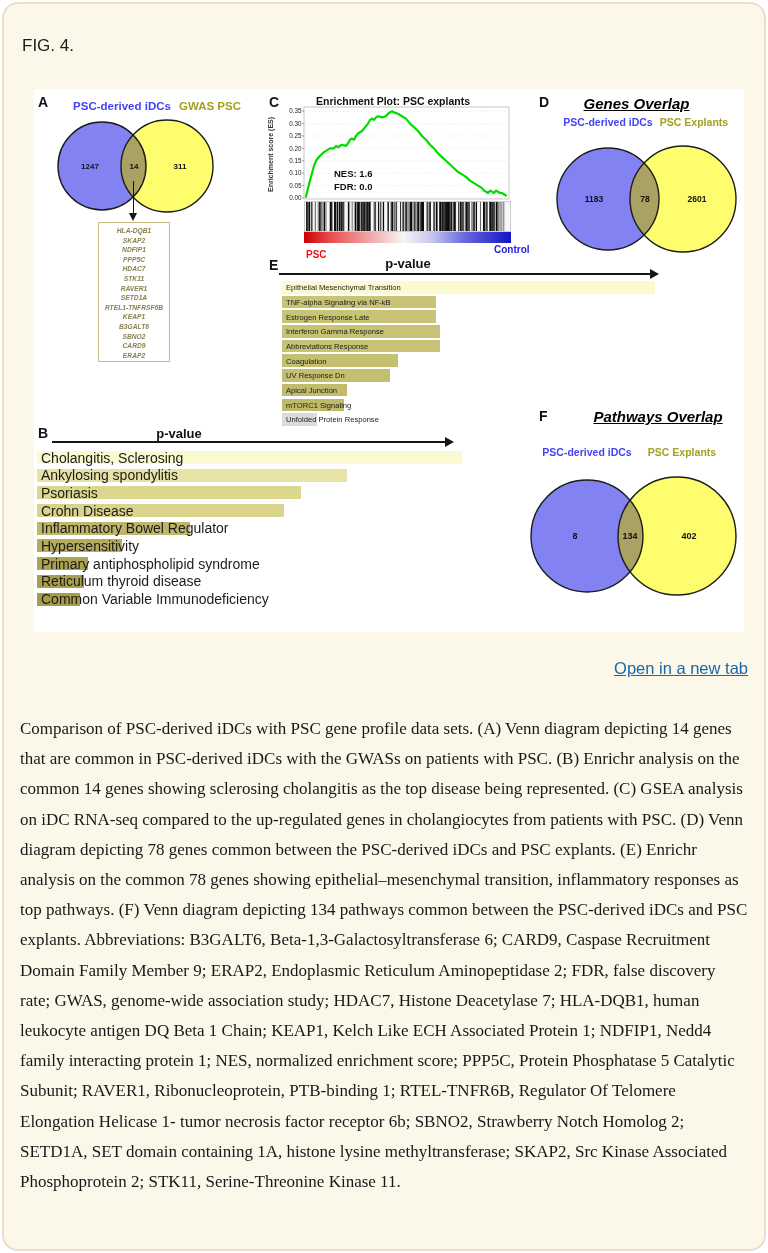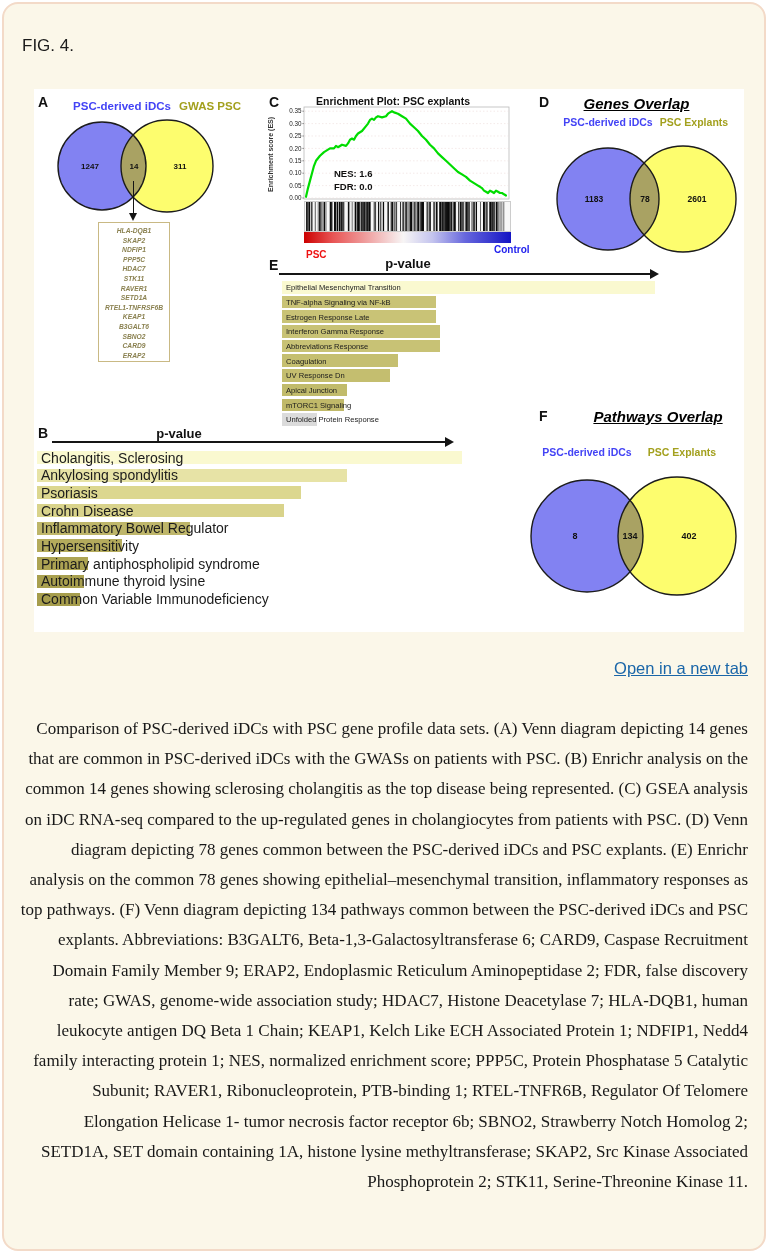--- a/index.html
+++ b/index.html
@@ -1,21 +1,21 @@
 <!DOCTYPE html>
 <html style="--card-bg: #FBF7E9; --card-border: #F3DAC8; --link-blue: #1A66A8; --accent-blue-label: #4343F5; --accent-olive-label: #A3A01E; --venn-blue: #8282F2; --venn-yellow: #FDFD6E; --venn-overlap: #A9A263; --psc-red: #EE1111; --control-blue: #2222EE;"><head>
 <meta charset="utf-8">
 <title>FIG. 4.</title>
 <style>
   html,body{margin:0;padding:0;width:768px;height:1253px;background:#ffffff;}
   *{box-sizing:border-box;}
   .card{position:absolute;inset:2px;border:2px solid var(--card-border,#F3DAC8);border-radius:16px;background:var(--card-bg,#FBF7E9);overflow:hidden;}
   .fig-label{position:absolute;left:18px;top:32px;font:500 17px "Liberation Sans",sans-serif;color:#1c1c1c;}
   .open-link{position:absolute;right:16px;top:655px;font:16.5px "Liberation Sans",sans-serif;color:var(--link-blue,#1A66A8);text-decoration:underline;cursor:pointer;}
-  .caption{position:absolute;left:16px;right:16px;top:710px;margin:0;font:17px/30.2px "Liberation Serif",serif;color:#181818;text-align:right;}
+  .caption{position:absolute;left:16px;right:16px;top:710px;margin:0;font:17px/30.2px "Liberation Serif",serif;color:#181818;text-align:left;}
 
   .figure{position:absolute;left:30px;top:85px;width:710px;height:543px;background:#ffffff;font-family:"Liberation Sans",sans-serif;}
   .figure *{position:absolute;}
 
   .plabel{font:bold 14px "Liberation Sans",sans-serif;color:#111;}
   .pA{left:4px;top:5px;}   .pB{left:4px;top:336px;}
   .pC{left:235px;top:5px;} .pD{left:505px;top:5px;}
   .pE{left:235px;top:168px;} .pF{left:505px;top:319px;}
 
   .vtitle{font:bold 11.5px "Liberation Sans",sans-serif;text-align:center;white-space:nowrap;}
@@ -430,21 +430,21 @@
         <div class="hbar-row">
           <div class="hbar" style="width: 20%; background: rgb(180, 171, 92);"></div>
           <span class="hbar-label">Hypersensitivity</span>
         </div>
         <div class="hbar-row">
           <div class="hbar" style="width: 12%; background: rgb(173, 164, 83);"></div>
           <span class="hbar-label">Primary antiphospholipid syndrome</span>
         </div>
         <div class="hbar-row">
           <div class="hbar" style="width: 11%; background: rgb(169, 160, 79);"></div>
-          <span class="hbar-label">Autoimmune thyroid lysine</span>
+          <span class="hbar-label">Reticulum thyroid disease</span>
         </div>
         <div class="hbar-row">
           <div class="hbar" style="width: 10%; background: rgb(166, 157, 76);"></div>
           <span class="hbar-label">Common Variable Immunodeficiency</span>
         </div>
       </div>
 
     <div class="plabel pF">F</div>
     <div class="overlap-title tF0">Pathways Overlap</div>
     <div class="vtitle blue tF1">PSC-derived iDCs</div>

